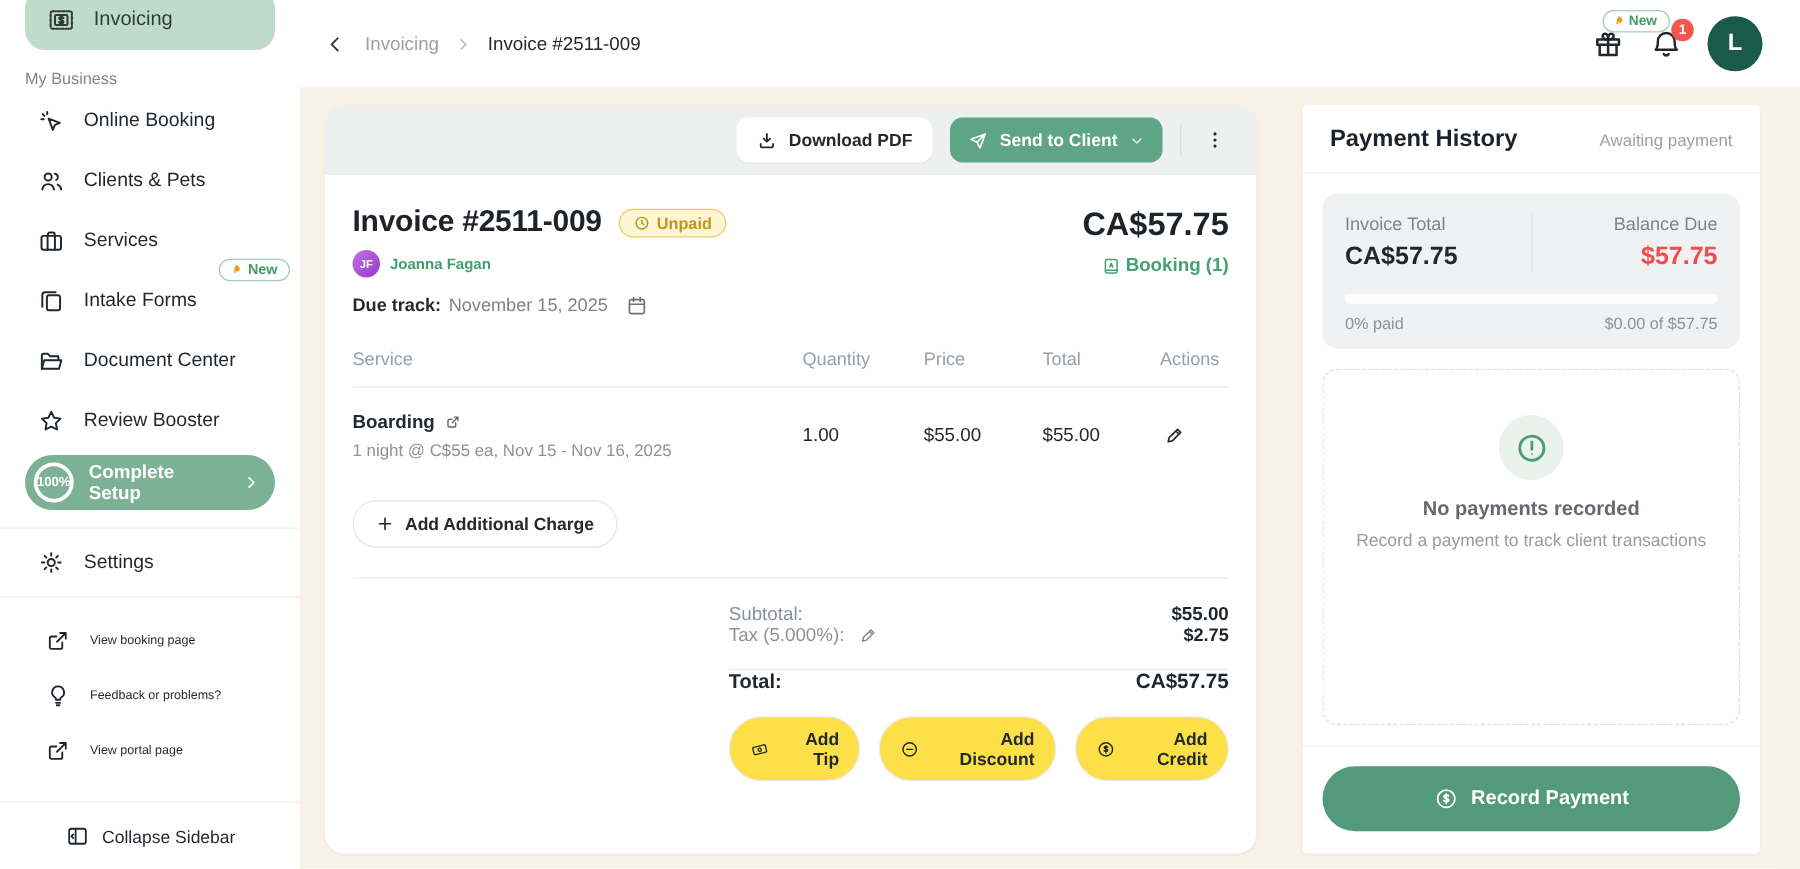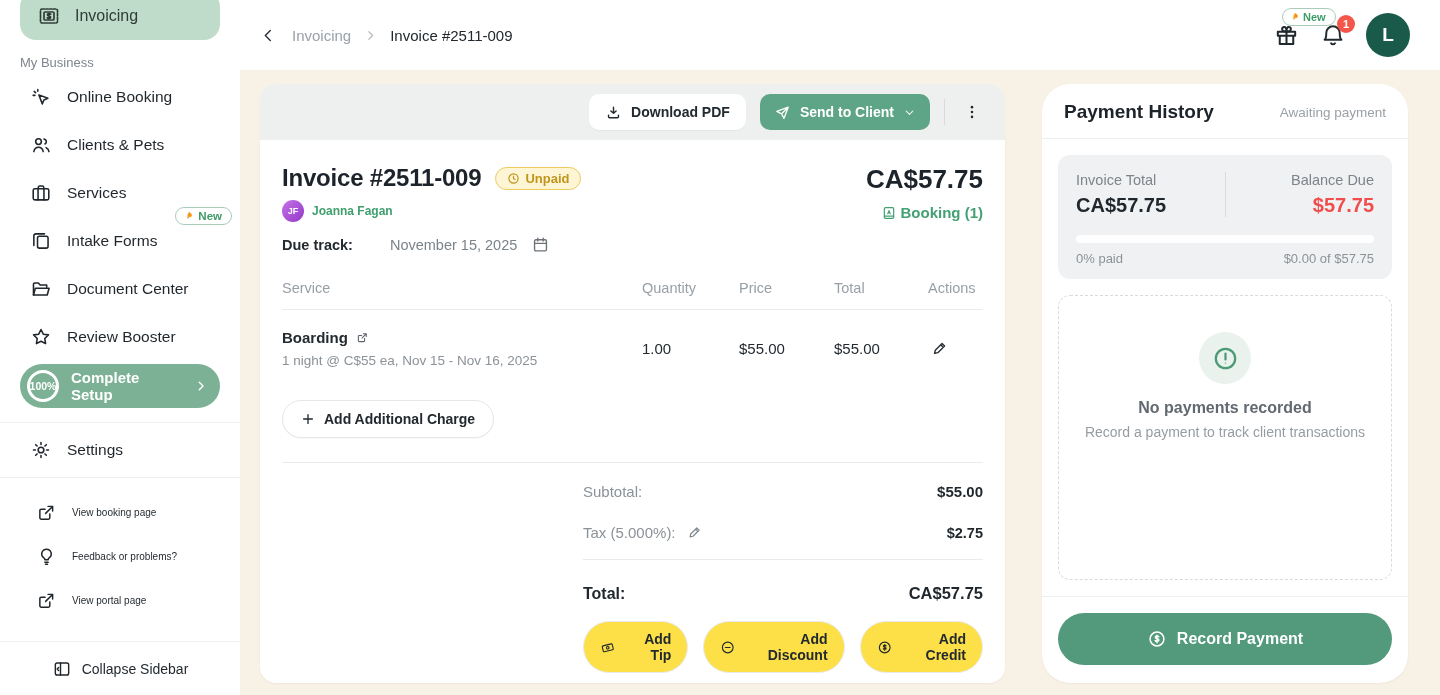--- a/index.html
+++ b/index.html
@@ -106,21 +106,21 @@
   }
   .clientline { display:flex; align-items:center; gap:8px; margin-top:8px; }
   .client-av {
     width:22px; height:22px; border-radius:50%;
     background:linear-gradient(135deg,#c473e6,#9338c9);
     color:#fff; font-size:9px; font-weight:700; display:flex; align-items:center; justify-content:center;
   }
   .client-name { font-size:12px; font-weight:600; color:#3f9f6d; cursor:pointer; }
   .dueline { display:flex; align-items:center; gap:6px; margin-top:13px; font-size:14.5px; }
   .due-label { font-weight:700; color:#232a30; }
-  .due-value { color:#7b838a;margin-left:31px; }
+  .due-value { color:#7b838a; }
   .due-cal { margin-left:8px; color:#6b7278; cursor:pointer; }
   .inv-amount { font-size:26px; font-weight:700; color:#1c232a; text-align:right; }
   .booking-link { margin-top:9px; display:inline-flex; align-items:center; gap:4px; font-size:15px; font-weight:600; color:#44a173; cursor:pointer; justify-content:flex-end; }
   .inv-head-right { display:flex; flex-direction:column; align-items:flex-end; }
 
   .svc-table { margin-top:26px; }
   .svc-grid { display:grid; grid-template-columns:1fr 97px 95px 94px 55px; column-gap:0; }
   .svc-headrow { color:#98a0a7; font-size:14.5px; padding-bottom:13px; border-bottom:1px solid #e9ebec; }
   .svc-row { padding:19px 0 6px; align-items:center; }
   .svc-name { font-size:15px; font-weight:600; color:#232a30; display:flex; align-items:center; gap:8px; }
@@ -137,29 +137,29 @@
   .body-div { border-top:1px solid #e9ebec; margin-top:24px; }
 
   .totals { align-self:flex-end; width:400px; margin-top:20px; }
   .t-row { display:flex; justify-content:space-between; align-items:center; }
   .t-label { font-size:15px; color:#8b9298; display:inline-flex; align-items:center; gap:10px; }
   .t-val { font-size:15px; font-weight:700; color:#1f262c; }
   .t-val-light { font-weight:600; font-size:14.5px; }
   .t-div { border-top:1px solid #e9ebec; margin-top:18px; }
   .t-total .t-label-total { font-size:16px; font-weight:700; color:#1f262c; }
   .t-total .t-val { font-size:16.5px; }
-  .mt16 { margin-top:24px; }
+  .mt16 { margin-top:0; }
   .t-actions { display:flex; justify-content:flex-end; gap:15px; margin-top:18px; }
   .pill-btn {
     background:#fde047; border:1px solid #e9ebec; border-radius:999px;
     padding:9px 16px; gap:9px; font-size:14px; font-weight:600; color:#22292f;text-align:right;
   }
 
   
-  .pay-panel { flex:1; background:#fff; border-radius:28px; box-shadow:0 1px 2px rgba(20,30,40,.05); display:flex; flex-direction:column; min-width:0; }
+  .pay-panel { flex:1; background:#fff; border-radius:4px; box-shadow:0 1px 2px rgba(20,30,40,.05); display:flex; flex-direction:column; min-width:0; }
   .pay-head { display:flex; align-items:center; justify-content:space-between; padding:17px 22px 15px; border-bottom:1px solid #edeff0; }
   .pay-title { font-size:19px; font-weight:700; color:#1c232a; }
   .pay-status { font-size:13.5px; color:#9aa1a7; }
   .pay-summary { margin:16px 16px 0; background:#f0f1f2; border-radius:12px; padding:17px 18px 13px; }
   .ps-cols { display:flex; }
   .ps-col { flex:1; }
   .ps-col.right { text-align:right; border-left:1px solid #d9dcde; }
   .ps-label { font-size:14.5px; color:#7d848b; }
   .ps-val { margin-top:6px; font-size:20px; font-weight:700; color:#1f262c; }
   .ps-val.red { color:#f04d4d; }

